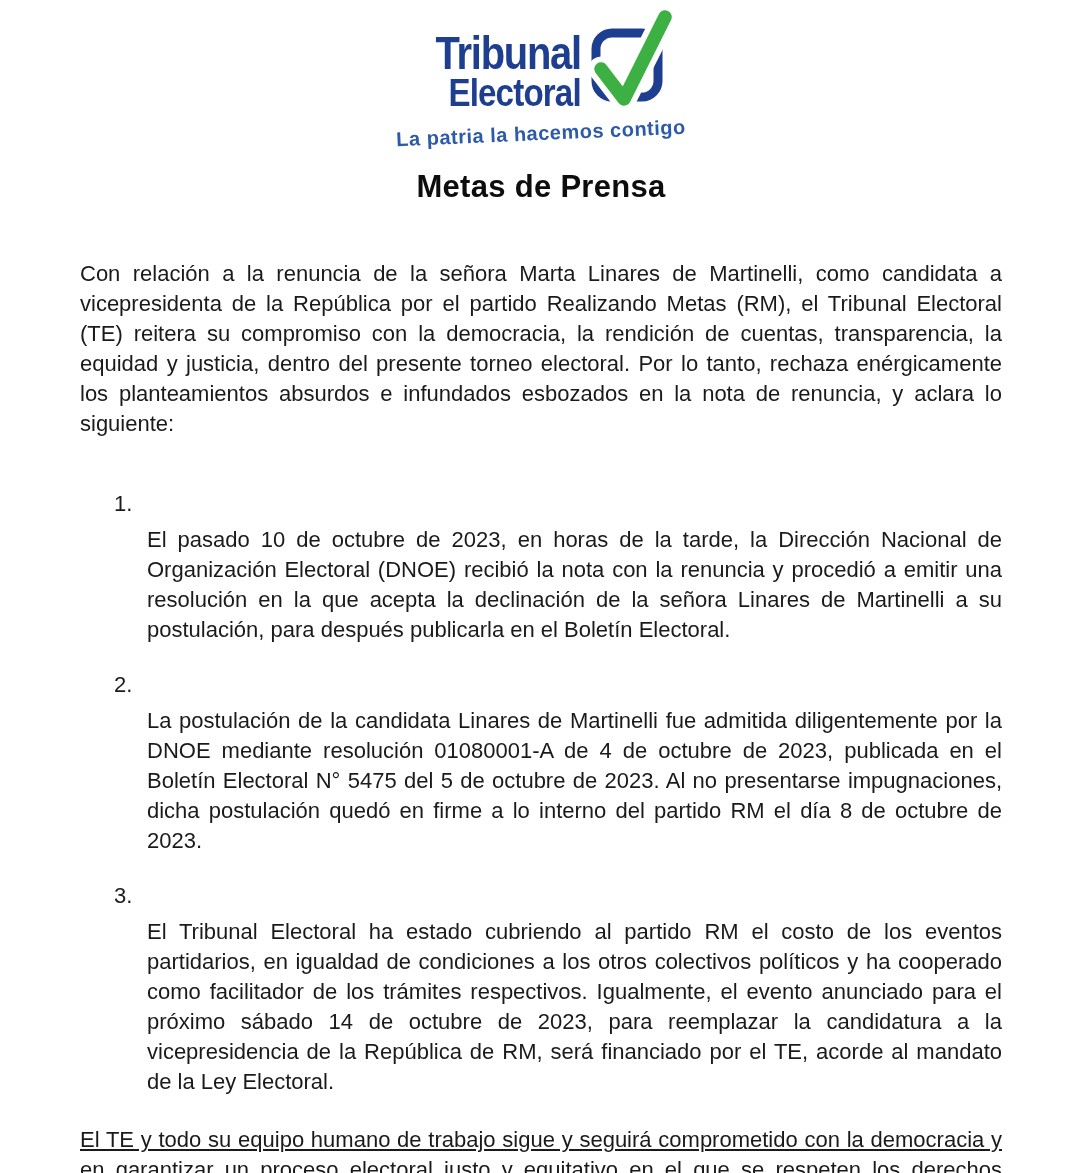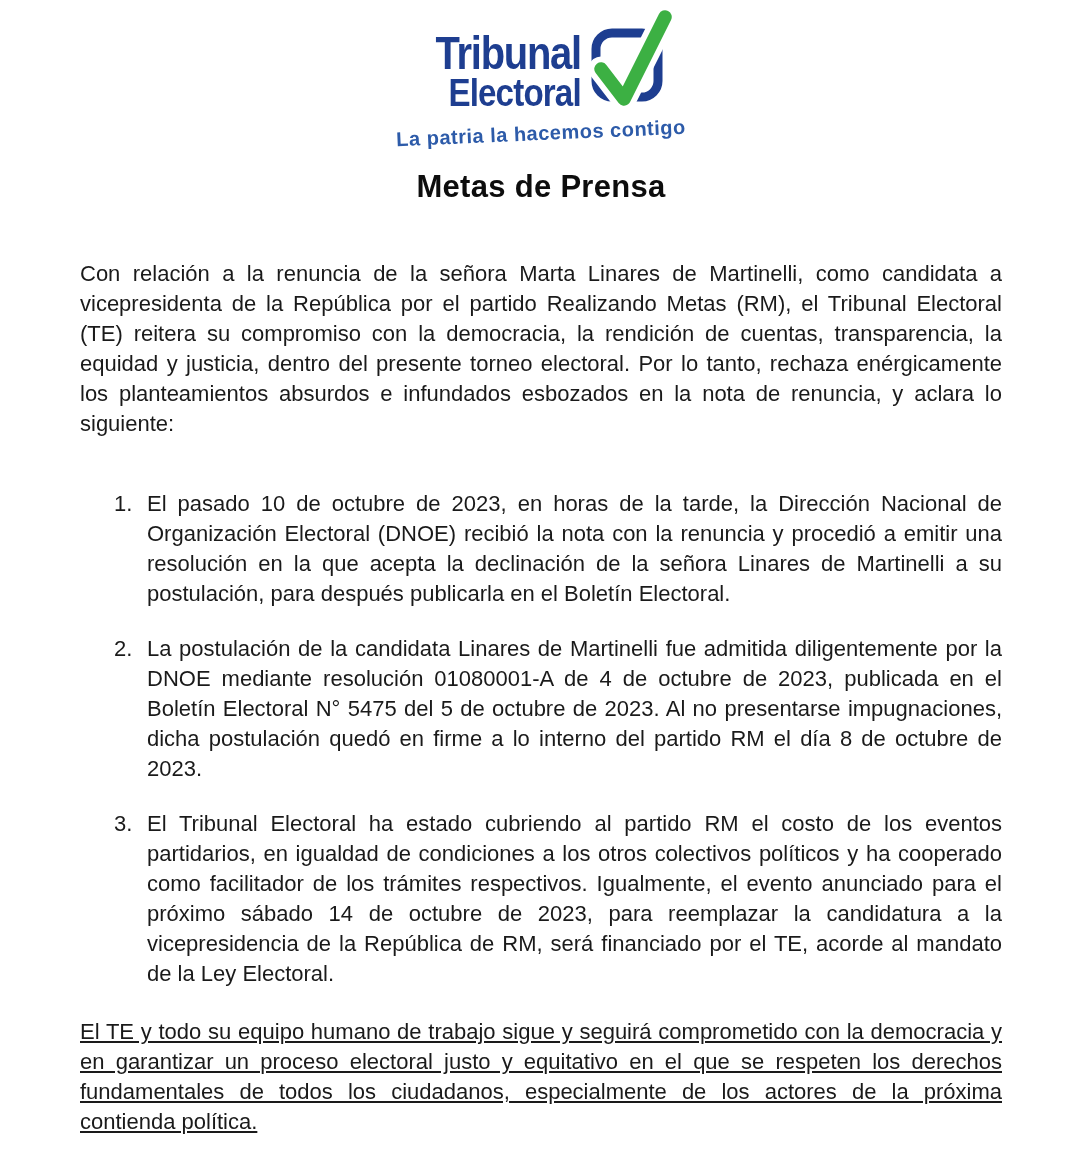--- a/index.html
+++ b/index.html
@@ -68,21 +68,21 @@
     margin: 24px 0 0 0;
     letter-spacing: 0.3px;
   }
 
   
   .content {
     padding: 0 80px;
     font-size: 22px;
     line-height: 30px;
   }
-  .para { text-align: justify; color: var(--text-black); }
+  .para { text-align: justify; color: var(--text-black); margin-top: 36px; }
   .intro { margin: 54px 0 0 0; }
   .list { margin-top: 50px; padding-left: 34px; }
   .list-item { display: flex; margin-top: 25px; }
   .list-item:first-child { margin-top: 0; }
   .item-number { flex: none; width: 33px; }
   .item-text { flex: 1; }
   .closing { margin: 28px 0 0 0; text-decoration: underline; }
 </style>
 </head>
 <body>

